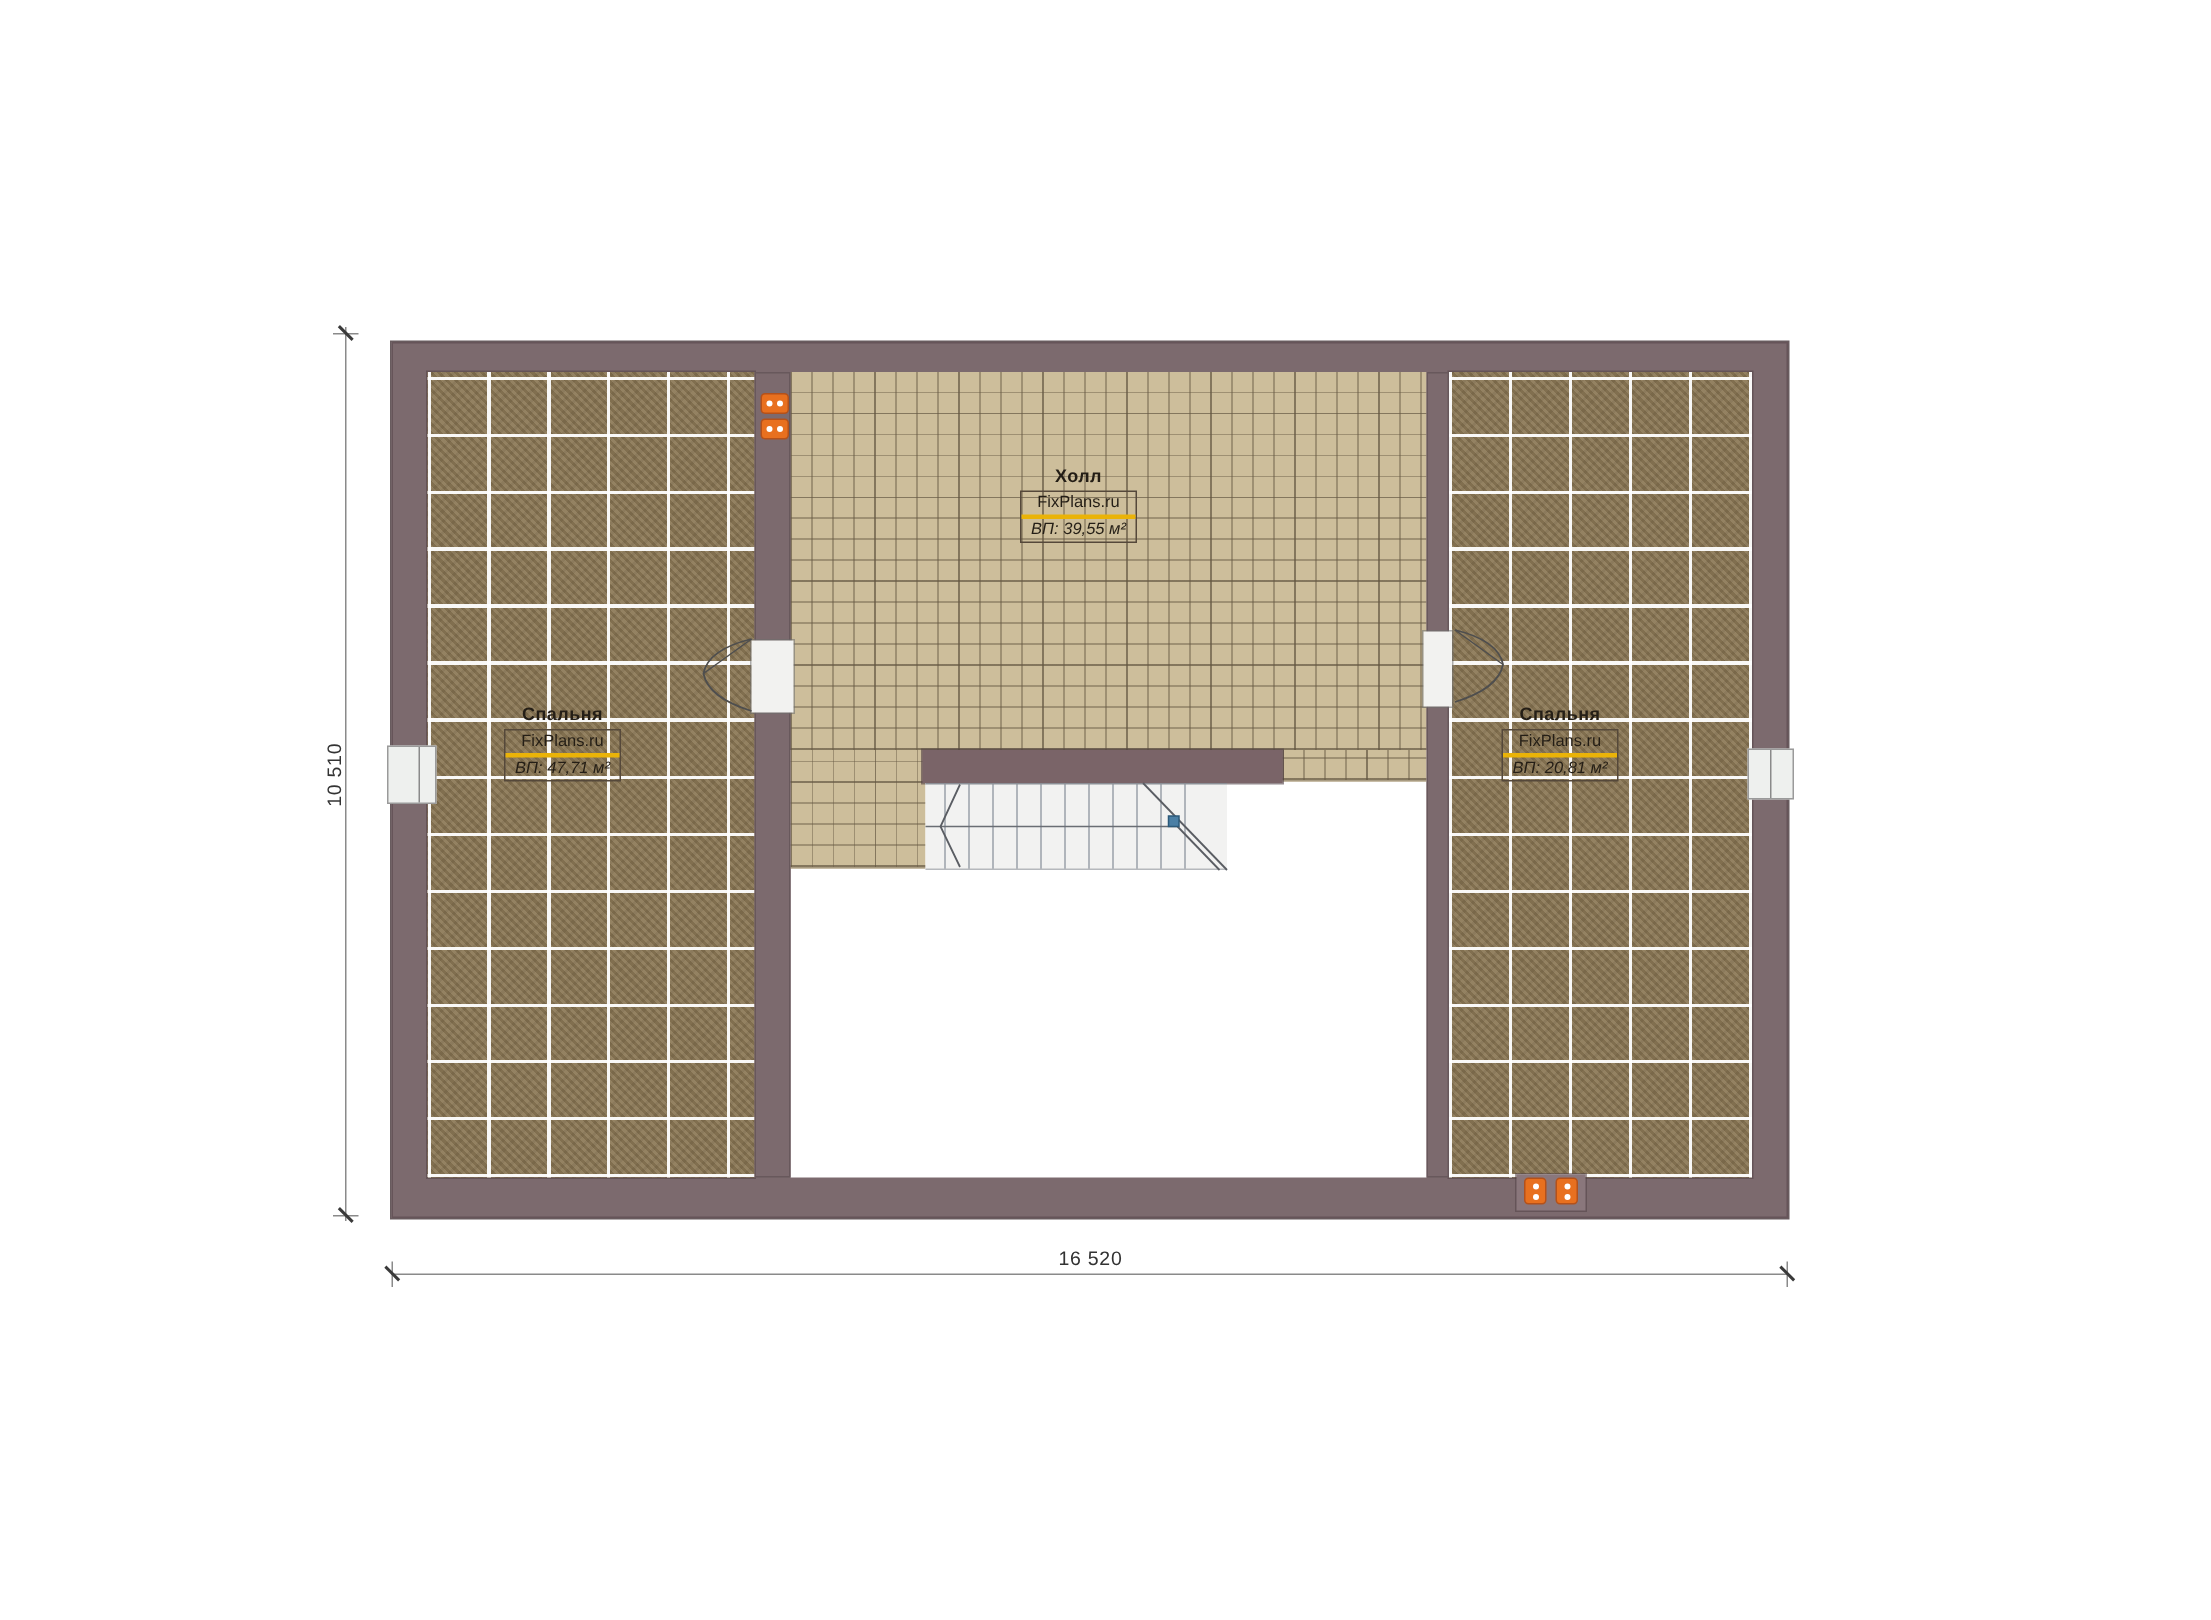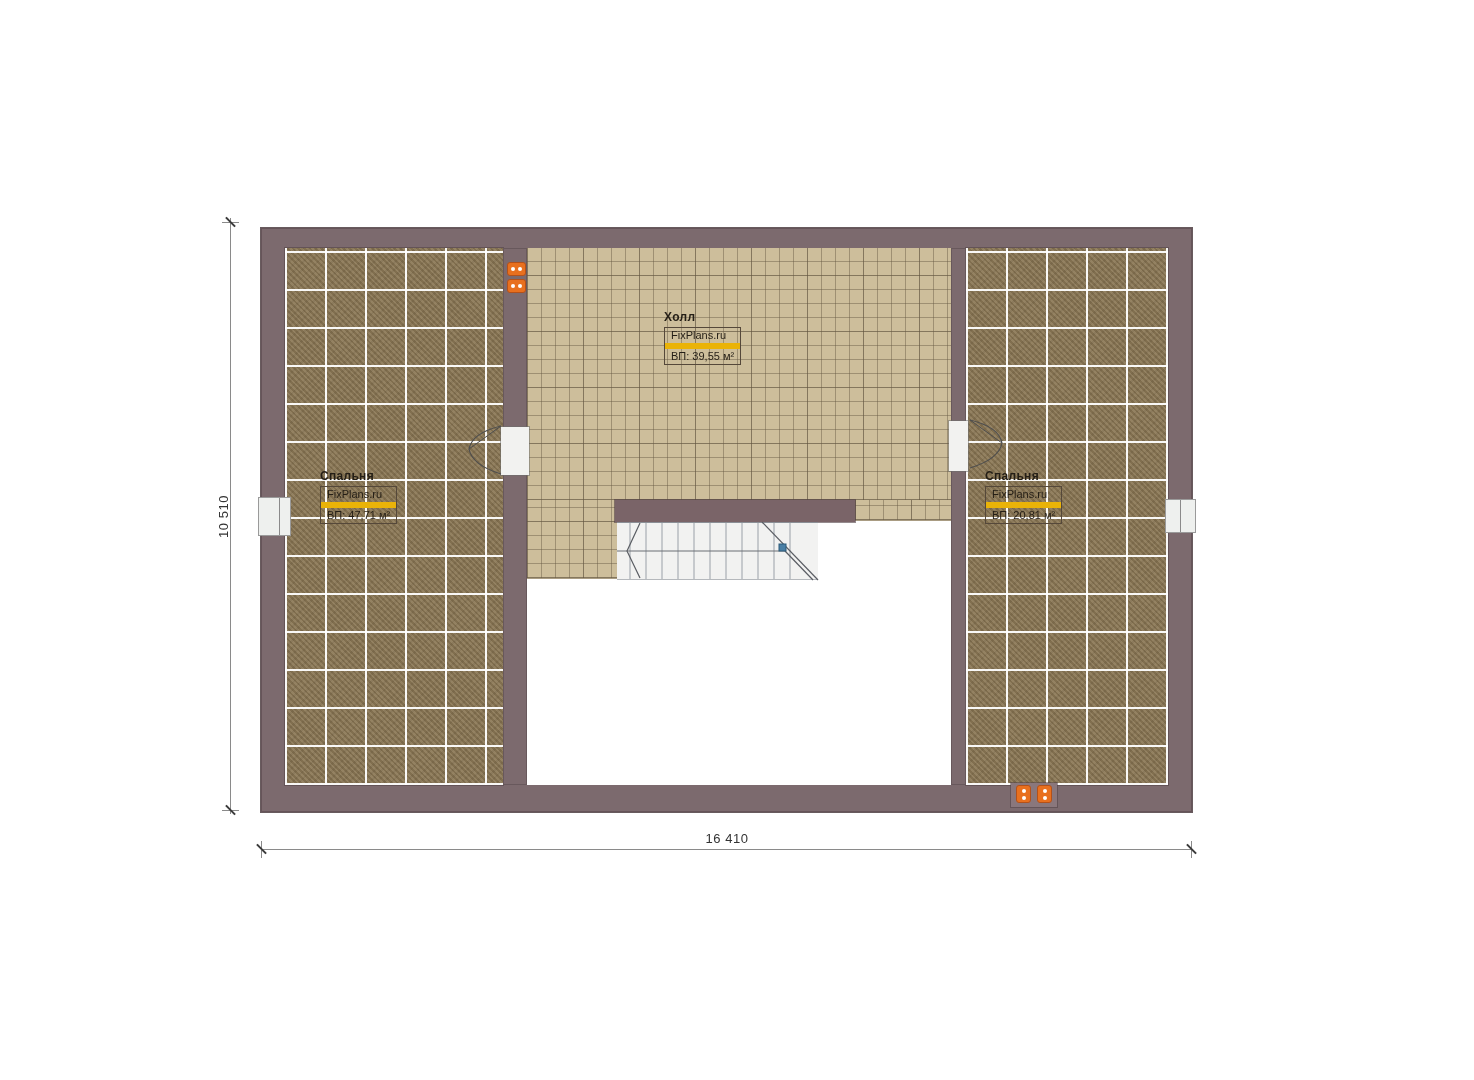--- a/index.html
+++ b/index.html
@@ -45,28 +45,28 @@
   }
   .outlet .pin{width:4px;height:4px;border-radius:50%;background:#ffffff;}
   .outlet.h{flex-direction:row;width:19px;height:14px;}
   .outlet.v{flex-direction:column;width:15px;height:18px;}
   .outlet-group-left{position:absolute;display:flex;flex-direction:column;gap:3px;}
   .outlet-group-bottom{
     position:absolute;display:flex;flex-direction:row;gap:6px;align-items:flex-start;
     background:#8a777c;padding:2px 5px 4px 5px;box-shadow:0 0 0 1px rgba(78,62,66,.5);
   }
   
-  .room-label{position:absolute;width:110px;text-align:left;}
+  .room-label{position:absolute;width:110px;text-align:center;}
   .room-title{font-size:12px;font-weight:bold;letter-spacing:.3px;margin-bottom:3px;color:#241e16;}
   .label-box{display:inline-block;border:1px solid #55483a;}
   .label-row{
     font-size:11px;line-height:15px;padding:0 6px;color:#241e16;white-space:nowrap;
-    border-bottom:6px solid #eab308;
-  }
-  .label-row:last-child{border-bottom:none;}
+    border-bottom:3px solid #eab308;
+  }
+  .label-row:last-child{border-bottom:none;font-style:italic;}
   
   .dim-line{position:absolute;background:#8a8a8a;}
   .dim-tick{position:absolute;width:13px;height:2px;background:#3a3a3a;transform:rotate(45deg);}
   .dim-cross{position:absolute;background:#8a8a8a;}
   .dim-text{position:absolute;font-size:13px;color:#333;text-align:center;letter-spacing:.5px;}
   .dim-text.vertical{transform:rotate(-90deg);}
 </style>
 </head>
 <body>
 
@@ -185,16 +185,16 @@
     <div class="dim-tick" style="left:224px;top:809px;"></div>
     <div class="dim-text vertical" style="left:195px;top:509px;width:56px;">10 510</div>
   </div>
 
   <div>
     <div class="dim-line" style="left:261px;top:849px;width:931px;height:1px;"></div>
     <div class="dim-cross" style="left:261px;top:841px;width:1px;height:17px;"></div>
     <div class="dim-cross" style="left:1191px;top:841px;width:1px;height:17px;"></div>
     <div class="dim-tick" style="left:255px;top:848px;"></div>
     <div class="dim-tick" style="left:1185px;top:848px;"></div>
-    <div class="dim-text" style="left:677px;top:831px;width:100px;">16 410</div>
+    <div class="dim-text" style="left:677px;top:831px;width:100px;">16 520</div>
   </div>
 
 </div>
 
 </body></html>

